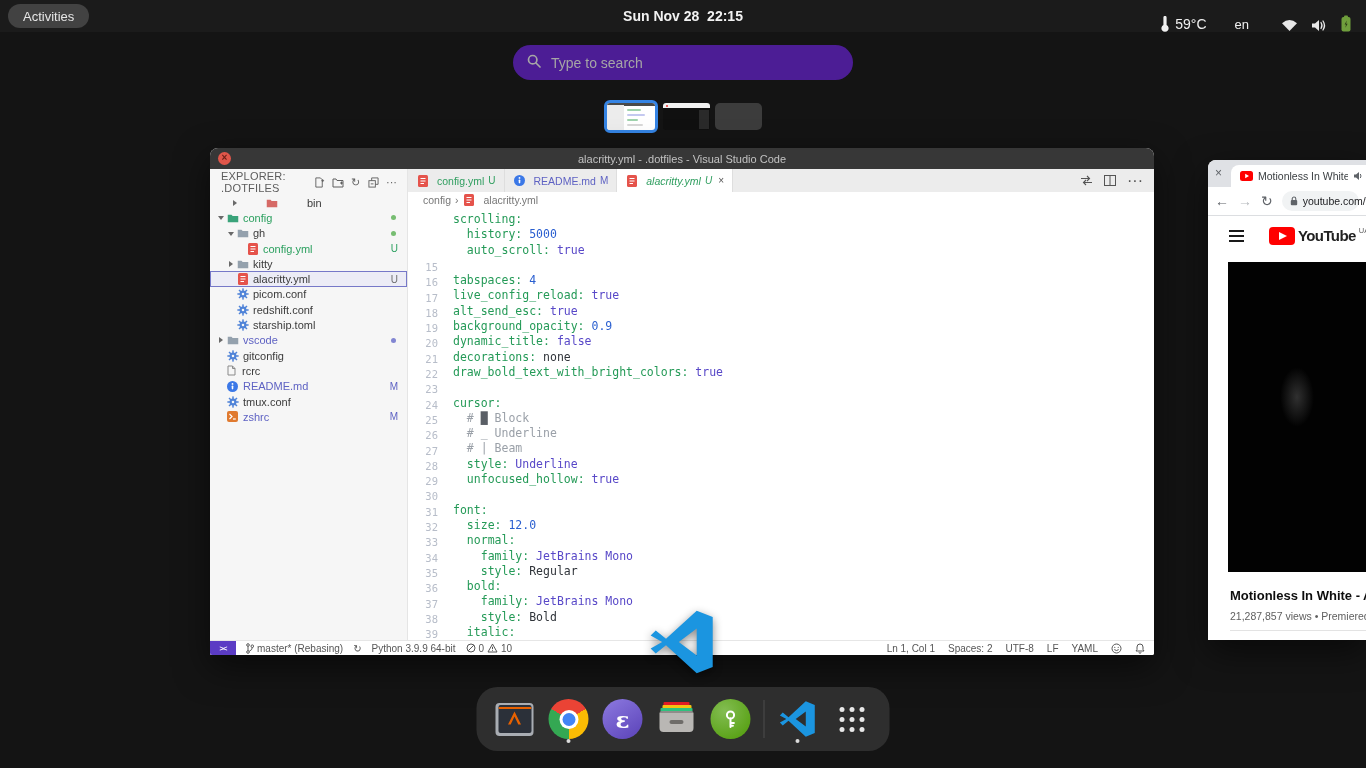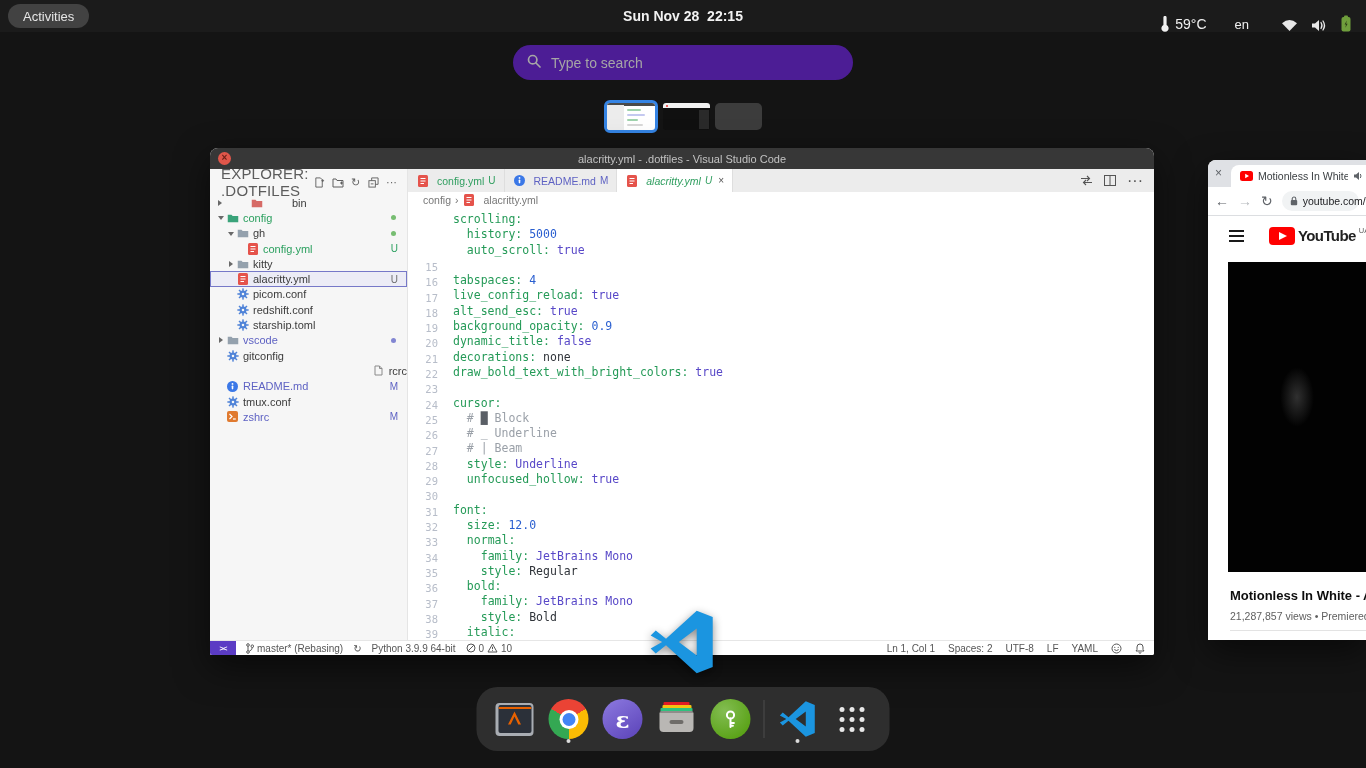--- a/index.html
+++ b/index.html
@@ -46,21 +46,21 @@
     box-shadow:0 12px 34px rgba(0,0,0,.55); }
   #vs-titlebar { position:absolute; left:0; top:0; right:0; height:21px; background:#373737;
     display:flex; align-items:center; justify-content:center; }
   #vs-close { position:absolute; left:8px; top:4px; width:13px; height:13px; border-radius:50%;
     background:#e0564a; color:#6d1f17; font-size:10px; line-height:12px; text-align:center; font-weight:bold; }
   #vs-title { font-size:11px; color:#c2c2c2; }
 
   #vs-sidebar { position:absolute; left:0; top:21px; width:198px; bottom:15px;
     background:#f6f6f6; border-right:1px solid #e5e5e5; }
   #explorer-head { display:flex; align-items:center; height:26px; padding:0 8px 0 11px; }
-  #explorer-title { font-size:15px; color:#5c5c5c; letter-spacing:.2px; flex:1; }
+  #explorer-title { font-size:11px; color:#5c5c5c; letter-spacing:.2px; flex:1; }
   .xicon { width:15px; height:14px; display:flex; align-items:center; justify-content:center;
     color:#5f5f5f; margin-left:3px; font-size:11px; }
 
   .tree-row { display:flex; align-items:center; height:15.3px; font-size:11px; color:#3b3b3b;
     position:relative; cursor:default; }
   .tree-row.selected { background:#ececf6; outline:1px solid #7678c8; outline-offset:-1px; }
   .chev { width:9px; height:10px; flex:none; position:relative; }
   .chev.right::after { content:""; position:absolute; left:2px; top:2px;
     border-left:4px solid #696969; border-top:3.5px solid transparent; border-bottom:3.5px solid transparent; }
   .chev.down::after { content:""; position:absolute; left:1px; top:3.5px;
@@ -271,21 +271,21 @@
       <span class="xicon">↻</span>
       <span class="xicon">
         <svg width="11" height="11" viewBox="0 0 12 12">
             <rect x="1" y="4" width="7" height="7" fill="none" stroke="#5f5f5f"></rect>
             <path d="M4 4V1h7v7h-3M3 7.5h3" stroke="#5f5f5f" fill="none"></path>
           </svg>
       </span>
       <span class="xicon">···</span>
     </div>
     <div id="explorer-tree">
-        <div class="tree-row" style="padding-left: 6px; gap: 25px;">
+        <div class="tree-row" style="padding-left: 21px; gap: 25px;">
           <span class="chev right"></span>
           <span class="ticon">
             <svg width="12" height="10" viewBox="0 0 16 13">
               <path d="M1 2h5l1.6 1.8H15v8.2H1z" fill="#d66a66"></path>
             </svg>
           </span>
           <span class="tlabel default">bin</span>
         </div>
         <div class="tree-row" style="padding-left: 7px;">
           <span class="chev down"></span>
@@ -405,21 +405,21 @@
                 <rect x="7" y="0.5" width="2" height="15" transform="rotate(45 8 8)"></rect>
                 <rect x="7" y="0.5" width="2" height="15" transform="rotate(90 8 8)"></rect>
                 <rect x="7" y="0.5" width="2" height="15" transform="rotate(135 8 8)"></rect>
                 <circle cx="8" cy="8" r="4.6"></circle>
               </g>
               <circle cx="8" cy="8" r="1.7" fill="#f6f6f6"></circle>
             </svg>
           </span>
           <span class="tlabel default">gitconfig</span>
         </div>
-        <div class="tree-row" style="padding-left: 21px; justify-content: flex-end;">
+        <div class="tree-row" style="padding-left: 6px;">
           <span class="chev none"></span>
           <span class="ticon">
             <svg width="9" height="11" viewBox="0 0 9 11">
               <path d="M1 1h4.5L8 3.5V10H1z" fill="none" stroke="#8a8a8a"></path>
               <path d="M5.5 1v2.5H8" fill="none" stroke="#8a8a8a"></path>
             </svg>
           </span>
           <span class="tlabel default">rcrc</span>
         </div>
         <div class="tree-row" style="padding-left: 7px;">

